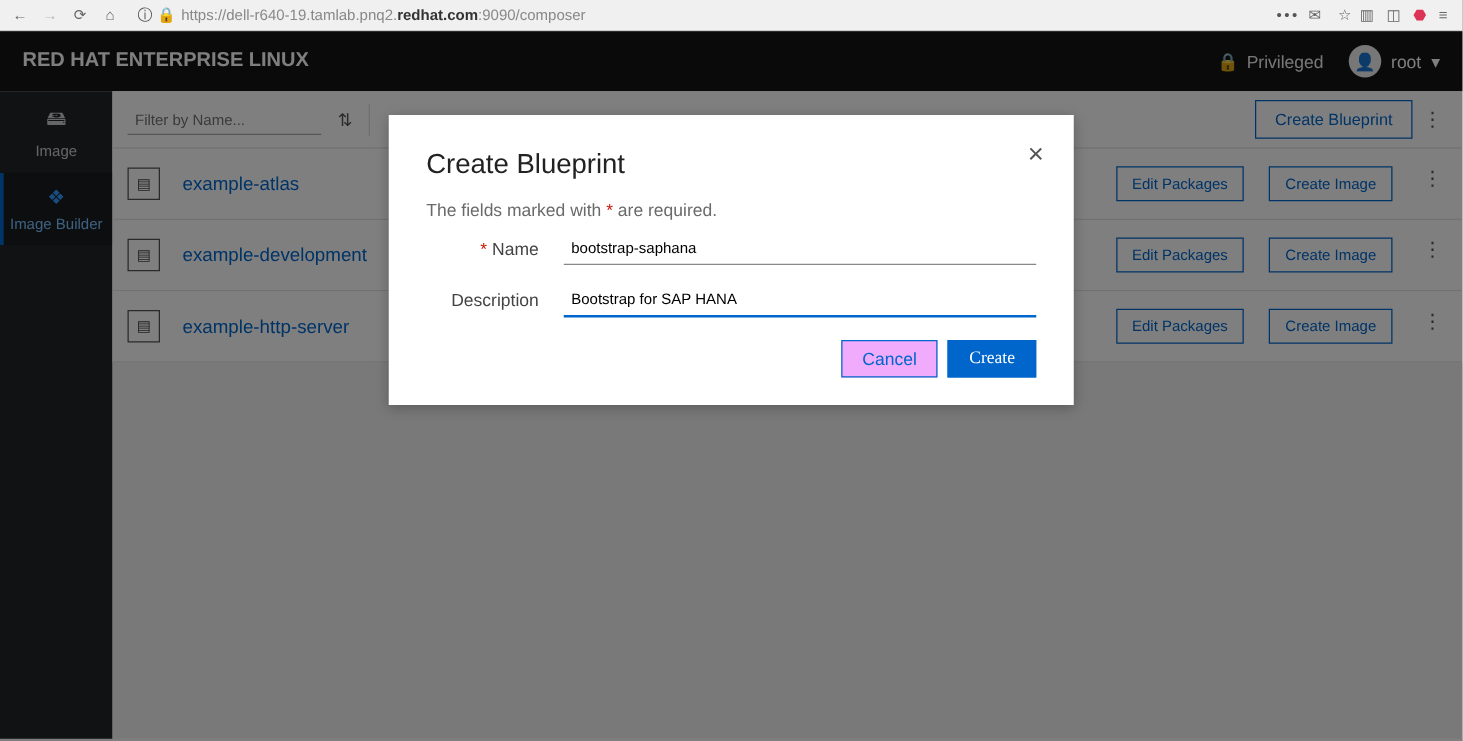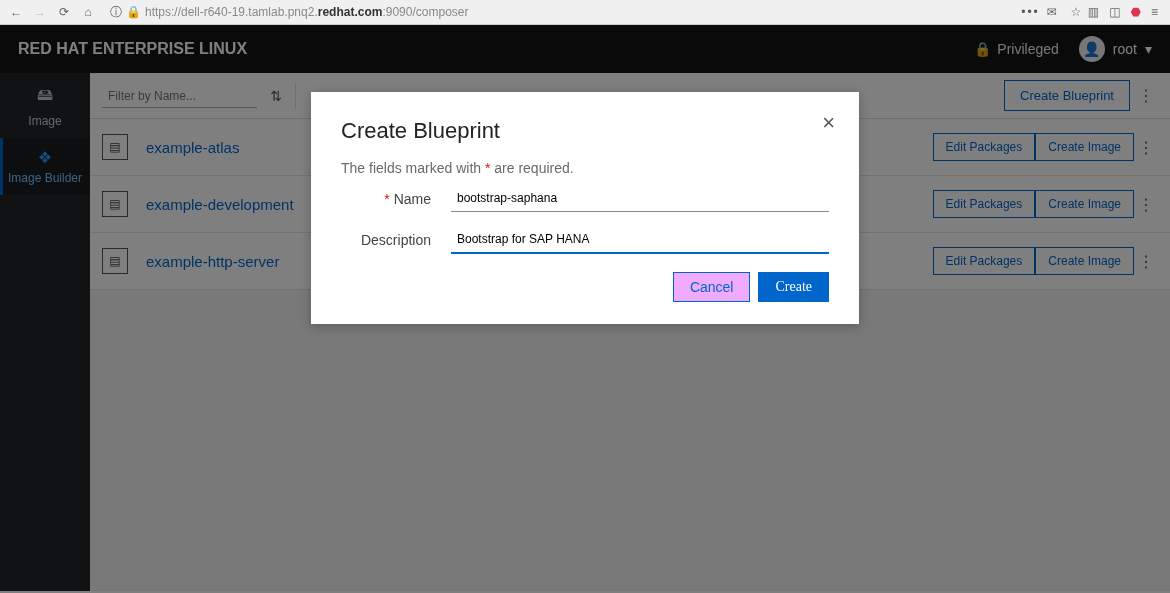--- a/index.html
+++ b/index.html
@@ -38,21 +38,21 @@
     .vdiv { width: 1px; height: 26px; background: #ddd; }
     .toolbar-spacer { flex: 1; }
     .btn { border: 1px solid #06c; background: #fff; color: #06c; padding: 7px 15px; font-size: 13px; cursor: pointer; border-radius: 0; }
     .kebab { width: 24px; text-align: center; cursor: pointer; color: #555; font-size: 16px; }
 
     .bp-list { }
     .bp-row { display: flex; align-items: center; padding: 14px 12px; border-bottom: 1px solid #e5e5e5; background: #fff; gap: 18px; }
     .bp-icon { width: 26px; height: 26px; border: 1px solid #555; display: flex; align-items: center; justify-content: center; color: #444; font-size: 12px; }
     .bp-name { color: #06c; font-size: 15px; font-weight: 500; flex: 0 0 auto; }
     .bp-row-spacer { flex: 1; }
-    .bp-actions { display: flex; align-items: center; gap: 0; }
+    .bp-actions { display: flex; gap: 20px; }
     .bp-btn { border: 1px solid #06c; background: #fff; color: #06c; padding: 6px 12px; font-size: 12px; cursor: pointer; }
 
     
     .overlay { position: absolute; inset: 25px 0 0 0; background: rgba(0,0,0,0.5); display: flex; align-items: flex-start; justify-content: center; }
     .modal { width: 548px; background: #fff; margin-top: 67px; padding: 26px 30px 22px 30px; position: relative; box-shadow: 0 2px 10px rgba(0,0,0,0.25); }
     .modal h2 { font-size: 22px; font-weight: 500; margin-bottom: 16px; color: #222; }
     .modal .close { position: absolute; top: 18px; right: 24px; font-size: 22px; color: #555; cursor: pointer; }
     .helper { color: #6a6a6a; font-size: 14px; margin-bottom: 9px; }
     .req { color: #c9190b; }
     .form-row { display: flex; align-items: center; margin-bottom: 14px; justify-content: space-between; }

